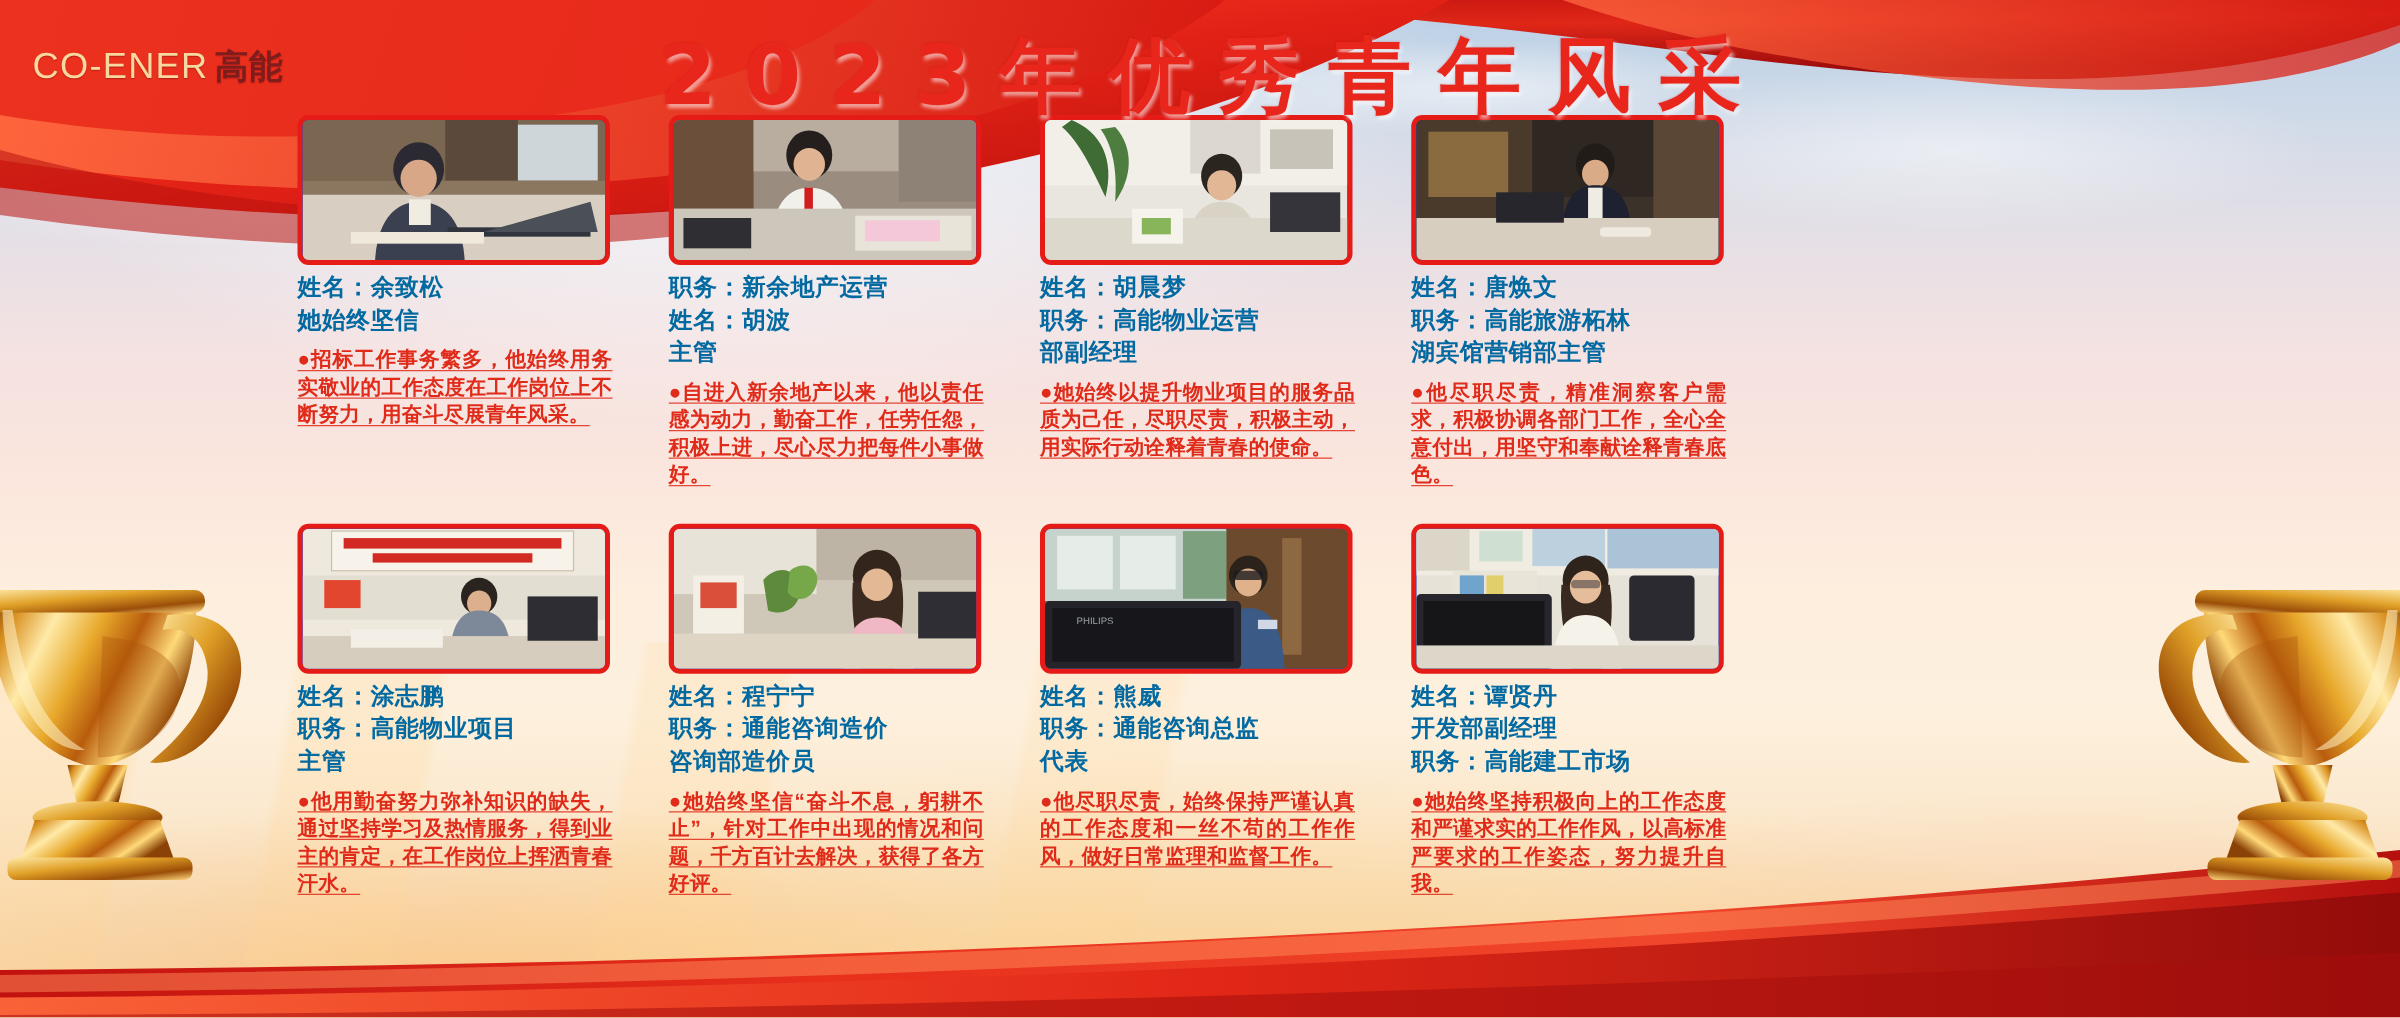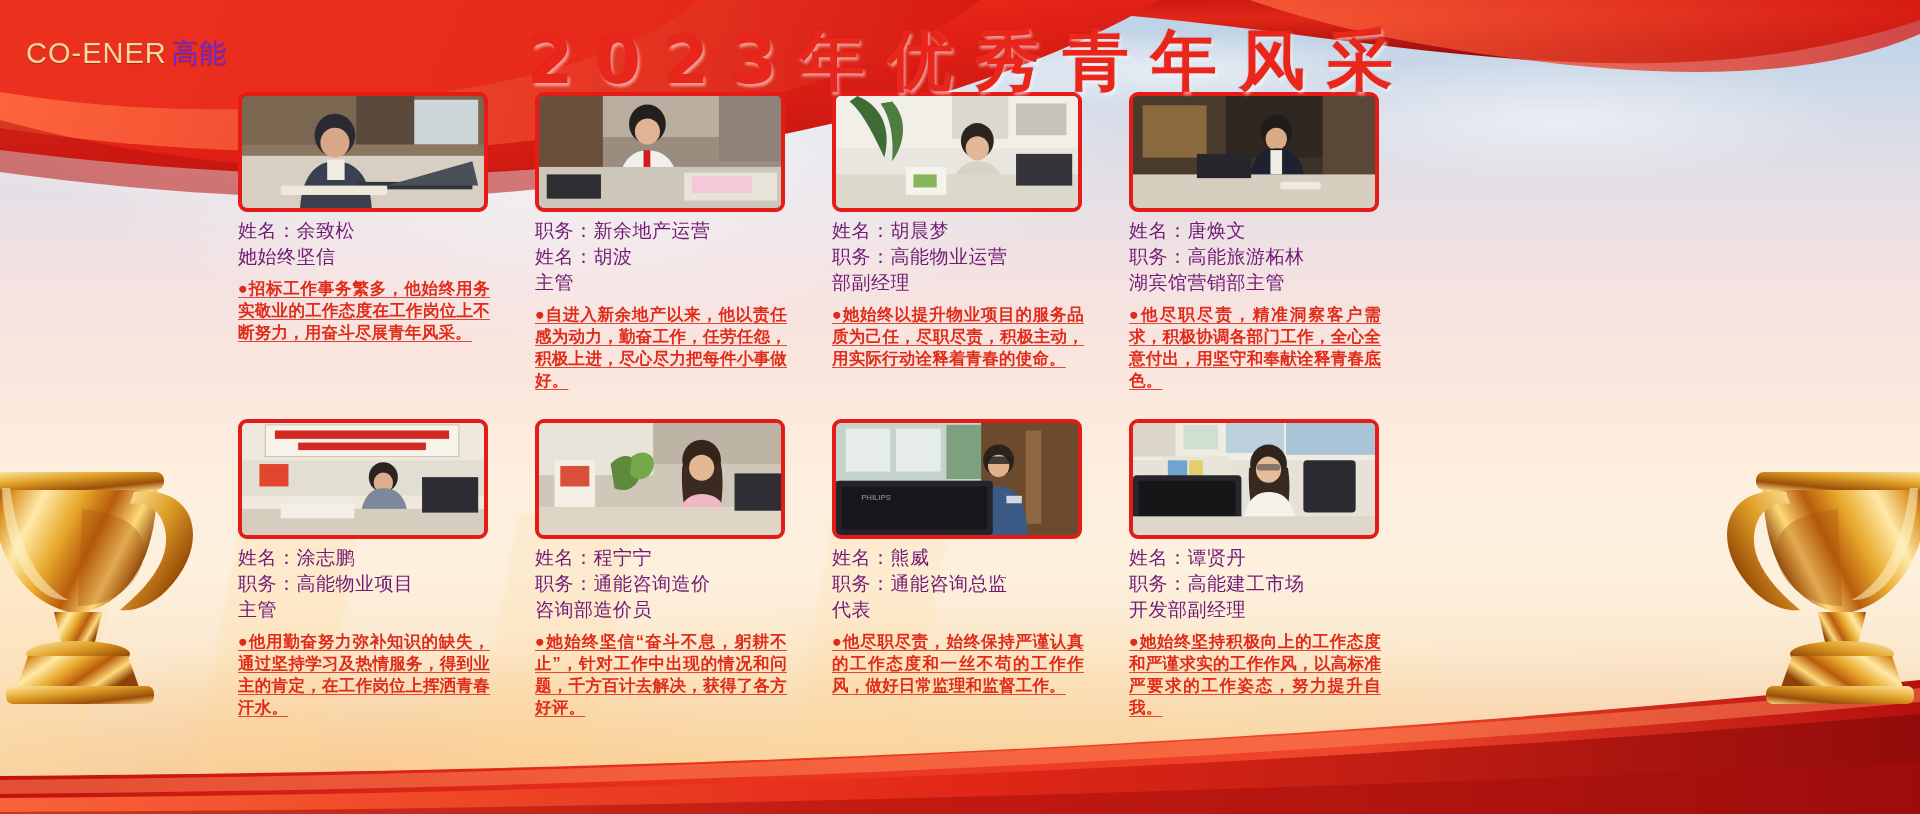--- a/index.html
+++ b/index.html
@@ -67,21 +67,21 @@
     display:flex;align-items:center;gap:2px;
     color:#f6d79a;letter-spacing:.5px;z-index:40;margin-top:25px;
   }
   .logo-latin{
     font-size:29px;font-weight:400;letter-spacing:1px;
     font-family:"Liberation Sans","DejaVu Sans",sans-serif;
     color:#f7d99f;
     text-shadow:0 1px 1px rgba(120,10,10,.45);
   }
   .logo-cn{
-    font-size:27px;font-weight:400;margin-left:3px;color:#6d28d9;
+    font-size:27px;font-weight:700;margin-left:3px;color:#7f1d1d;
     text-shadow:0 1px 1px rgba(120,10,10,.45);
   }
 
   
   .title{
     position:absolute;top:16px;left:0;width:1920px;text-align:center;z-index:35;
     font-size:66px;font-weight:700;color:#e8261b;
     letter-spacing:22px;
     text-indent:22px;
     font-family:"DejaVu Sans","Liberation Sans",sans-serif;
@@ -100,21 +100,21 @@
   .row.row2{margin-top:28px;}
   .card{width:250px;}
   .photo{
     width:250px;height:120px;border:4px solid #e41b16;border-radius:9px;
     overflow:hidden;position:relative;box-sizing:border-box;
     background:#1d4ed8;
   }
   .photo svg{display:block;width:100%;height:100%;}
   .meta{margin-top:6px;}
   .meta-line{
-    color:#701a75;font-weight:400;font-size:19px;line-height:26px;
+    color:#0369a1;font-weight:700;font-size:19px;line-height:26px;
     letter-spacing:.5px;white-space:nowrap;
   }
   .desc{
     margin-top:7px;color:#e02b1a;font-weight:700;font-size:16.5px;
     line-height:22px;letter-spacing:.2px;
     text-decoration:underline;
     text-decoration-color:rgba(224,43,26,.85);
     text-underline-offset:3px;
     text-align:justify;
     width:252px;
@@ -484,23 +484,23 @@
             <rect x="176" y="40" width="54" height="56" rx="4" fill="#2a2a30"></rect>
             <rect x="0" y="56" width="112" height="64" rx="4" fill="#26262c"></rect>
             <rect x="6" y="62" width="100" height="50" fill="#161619"></rect>
             <rect x="0" y="100" width="250" height="20" fill="#ddd7c9"></rect>
           </svg>
         </div>
         <div class="meta">
           <div class="meta-line">
             <span>姓名：</span><span>谭贤丹</span>
           </div>
+          <div class="meta-line">开发部副经理</div>
           <div class="meta-line">
             <span>职务：</span><span>高能建工市场</span>
           </div>
-          <div class="meta-line">开发部副经理</div>
         </div>
         <div class="desc">●她始终坚持积极向上的工作态度和严谨求实的工作作风，以高标准严要求的工作姿态，努力提升自我。</div>
       </div>
     </div>
 
   </div>
 </div>
 
 </body></html>

